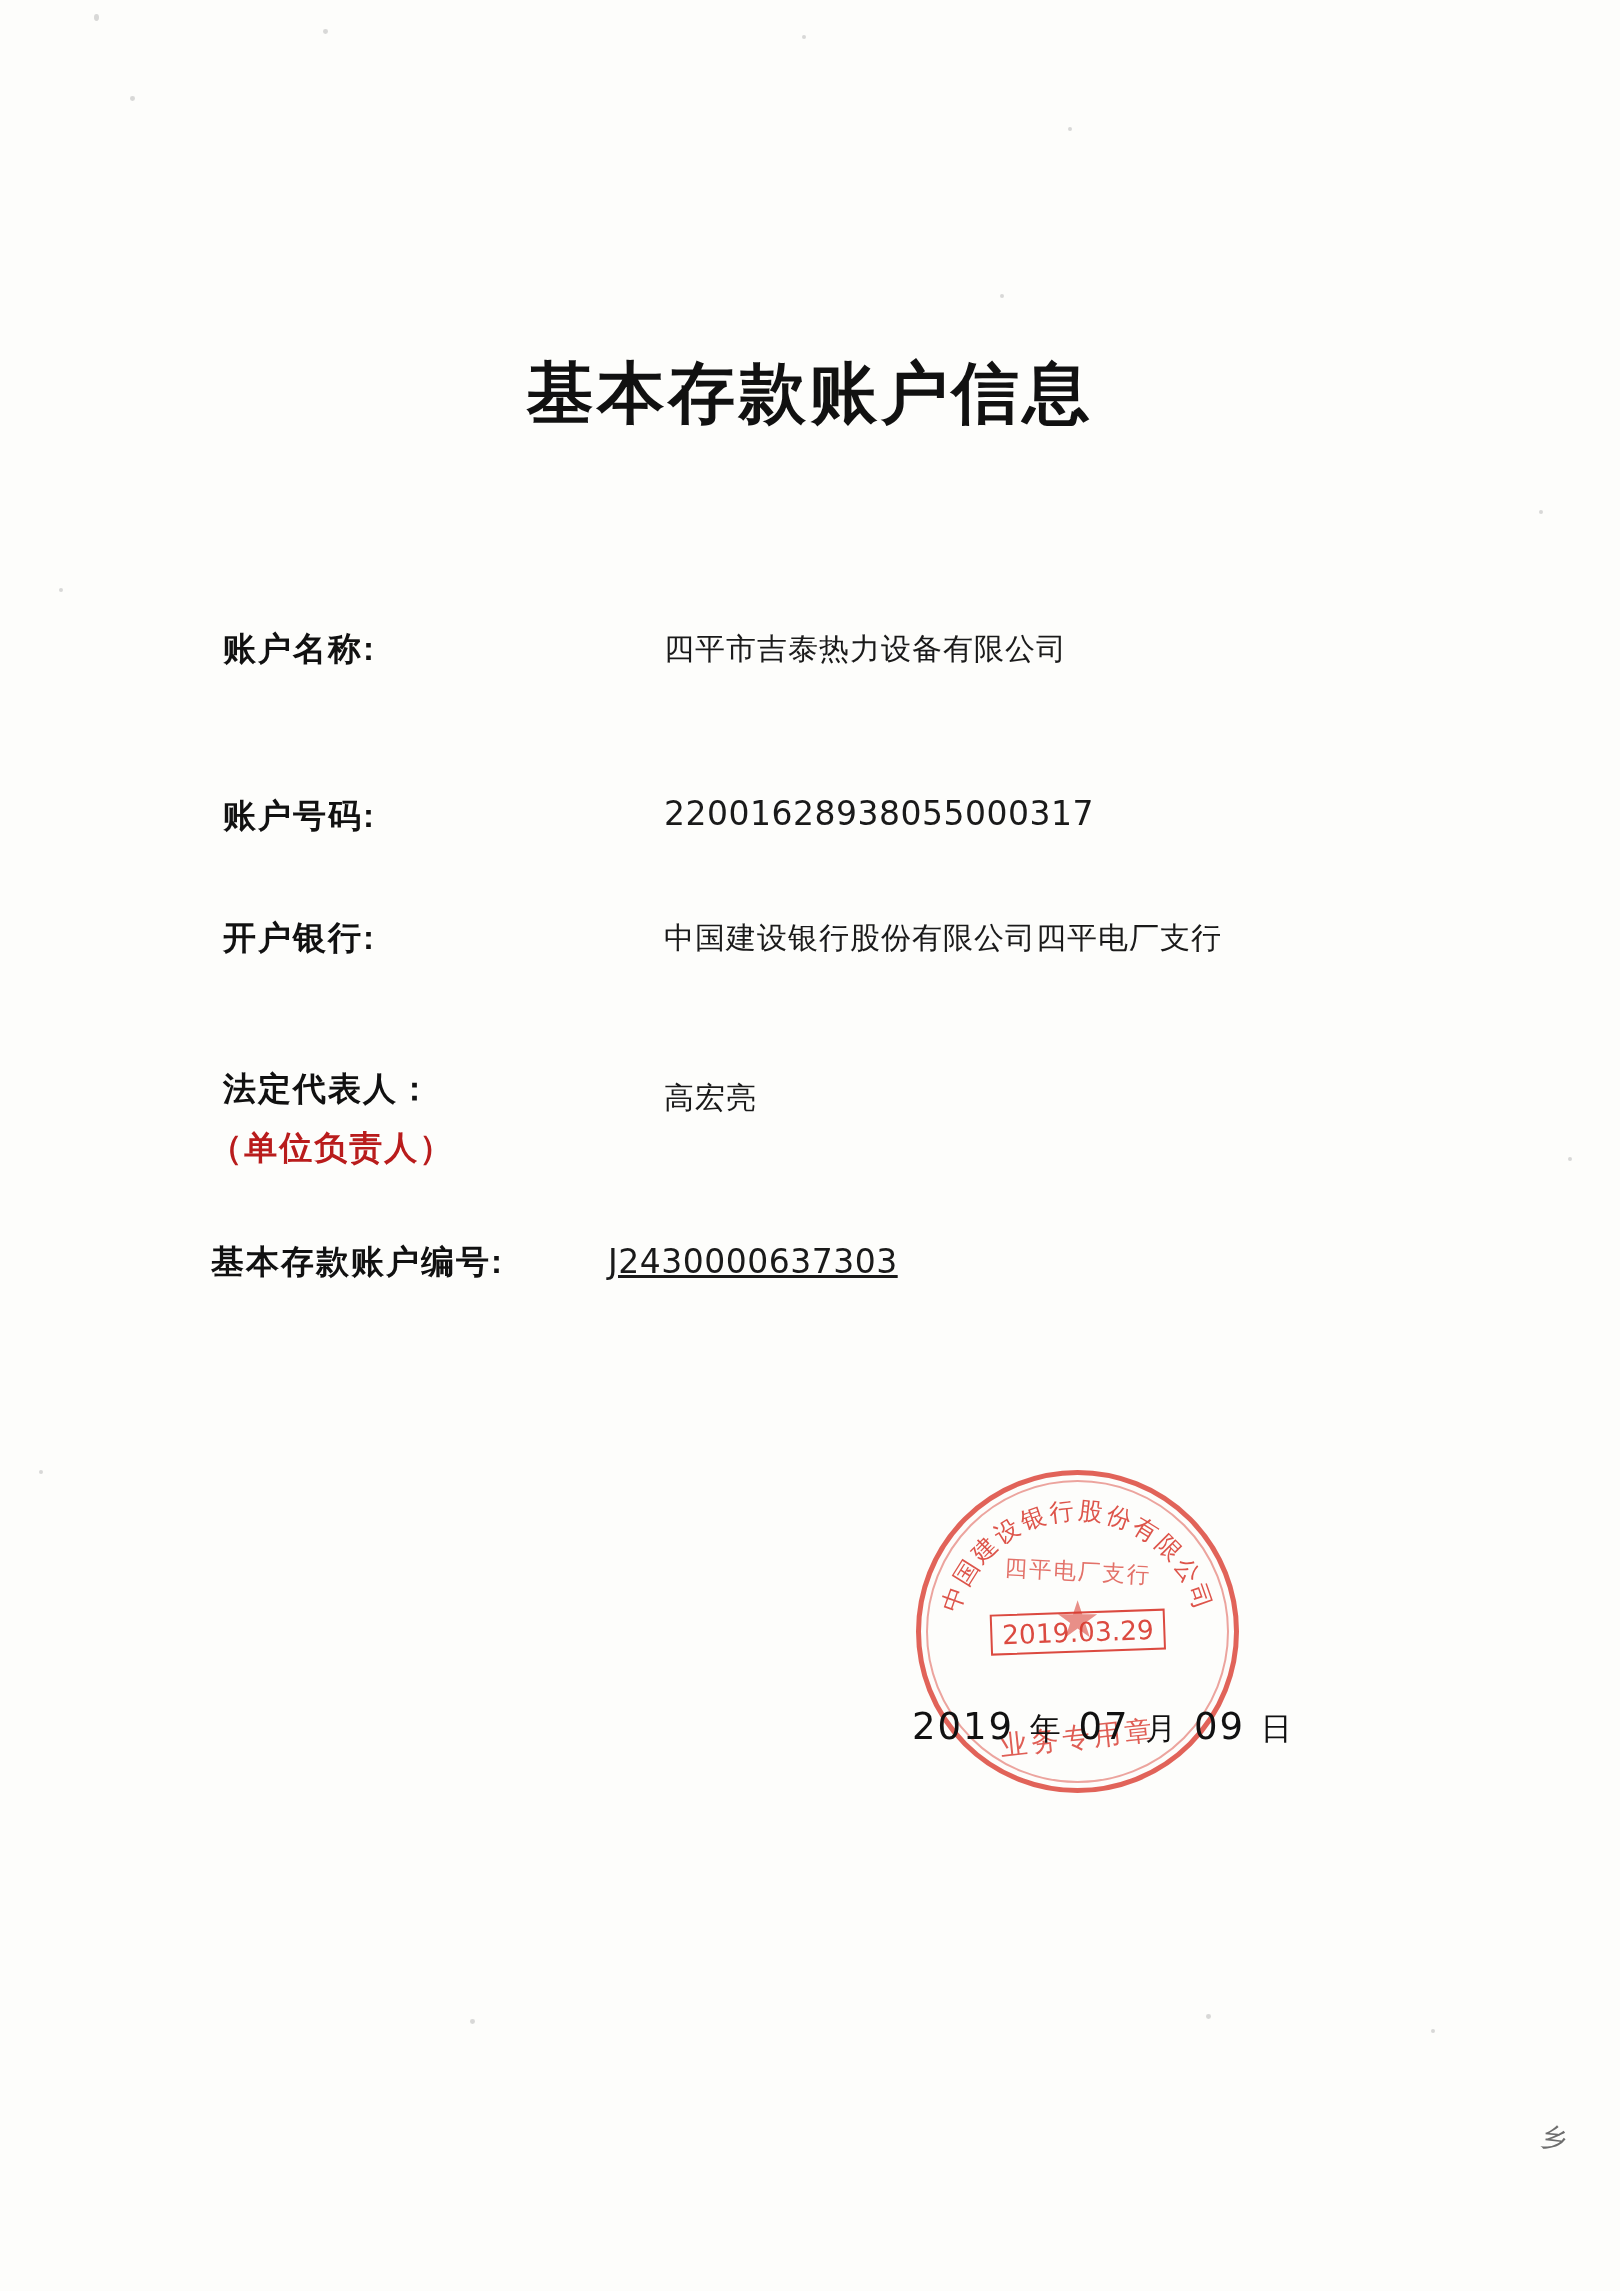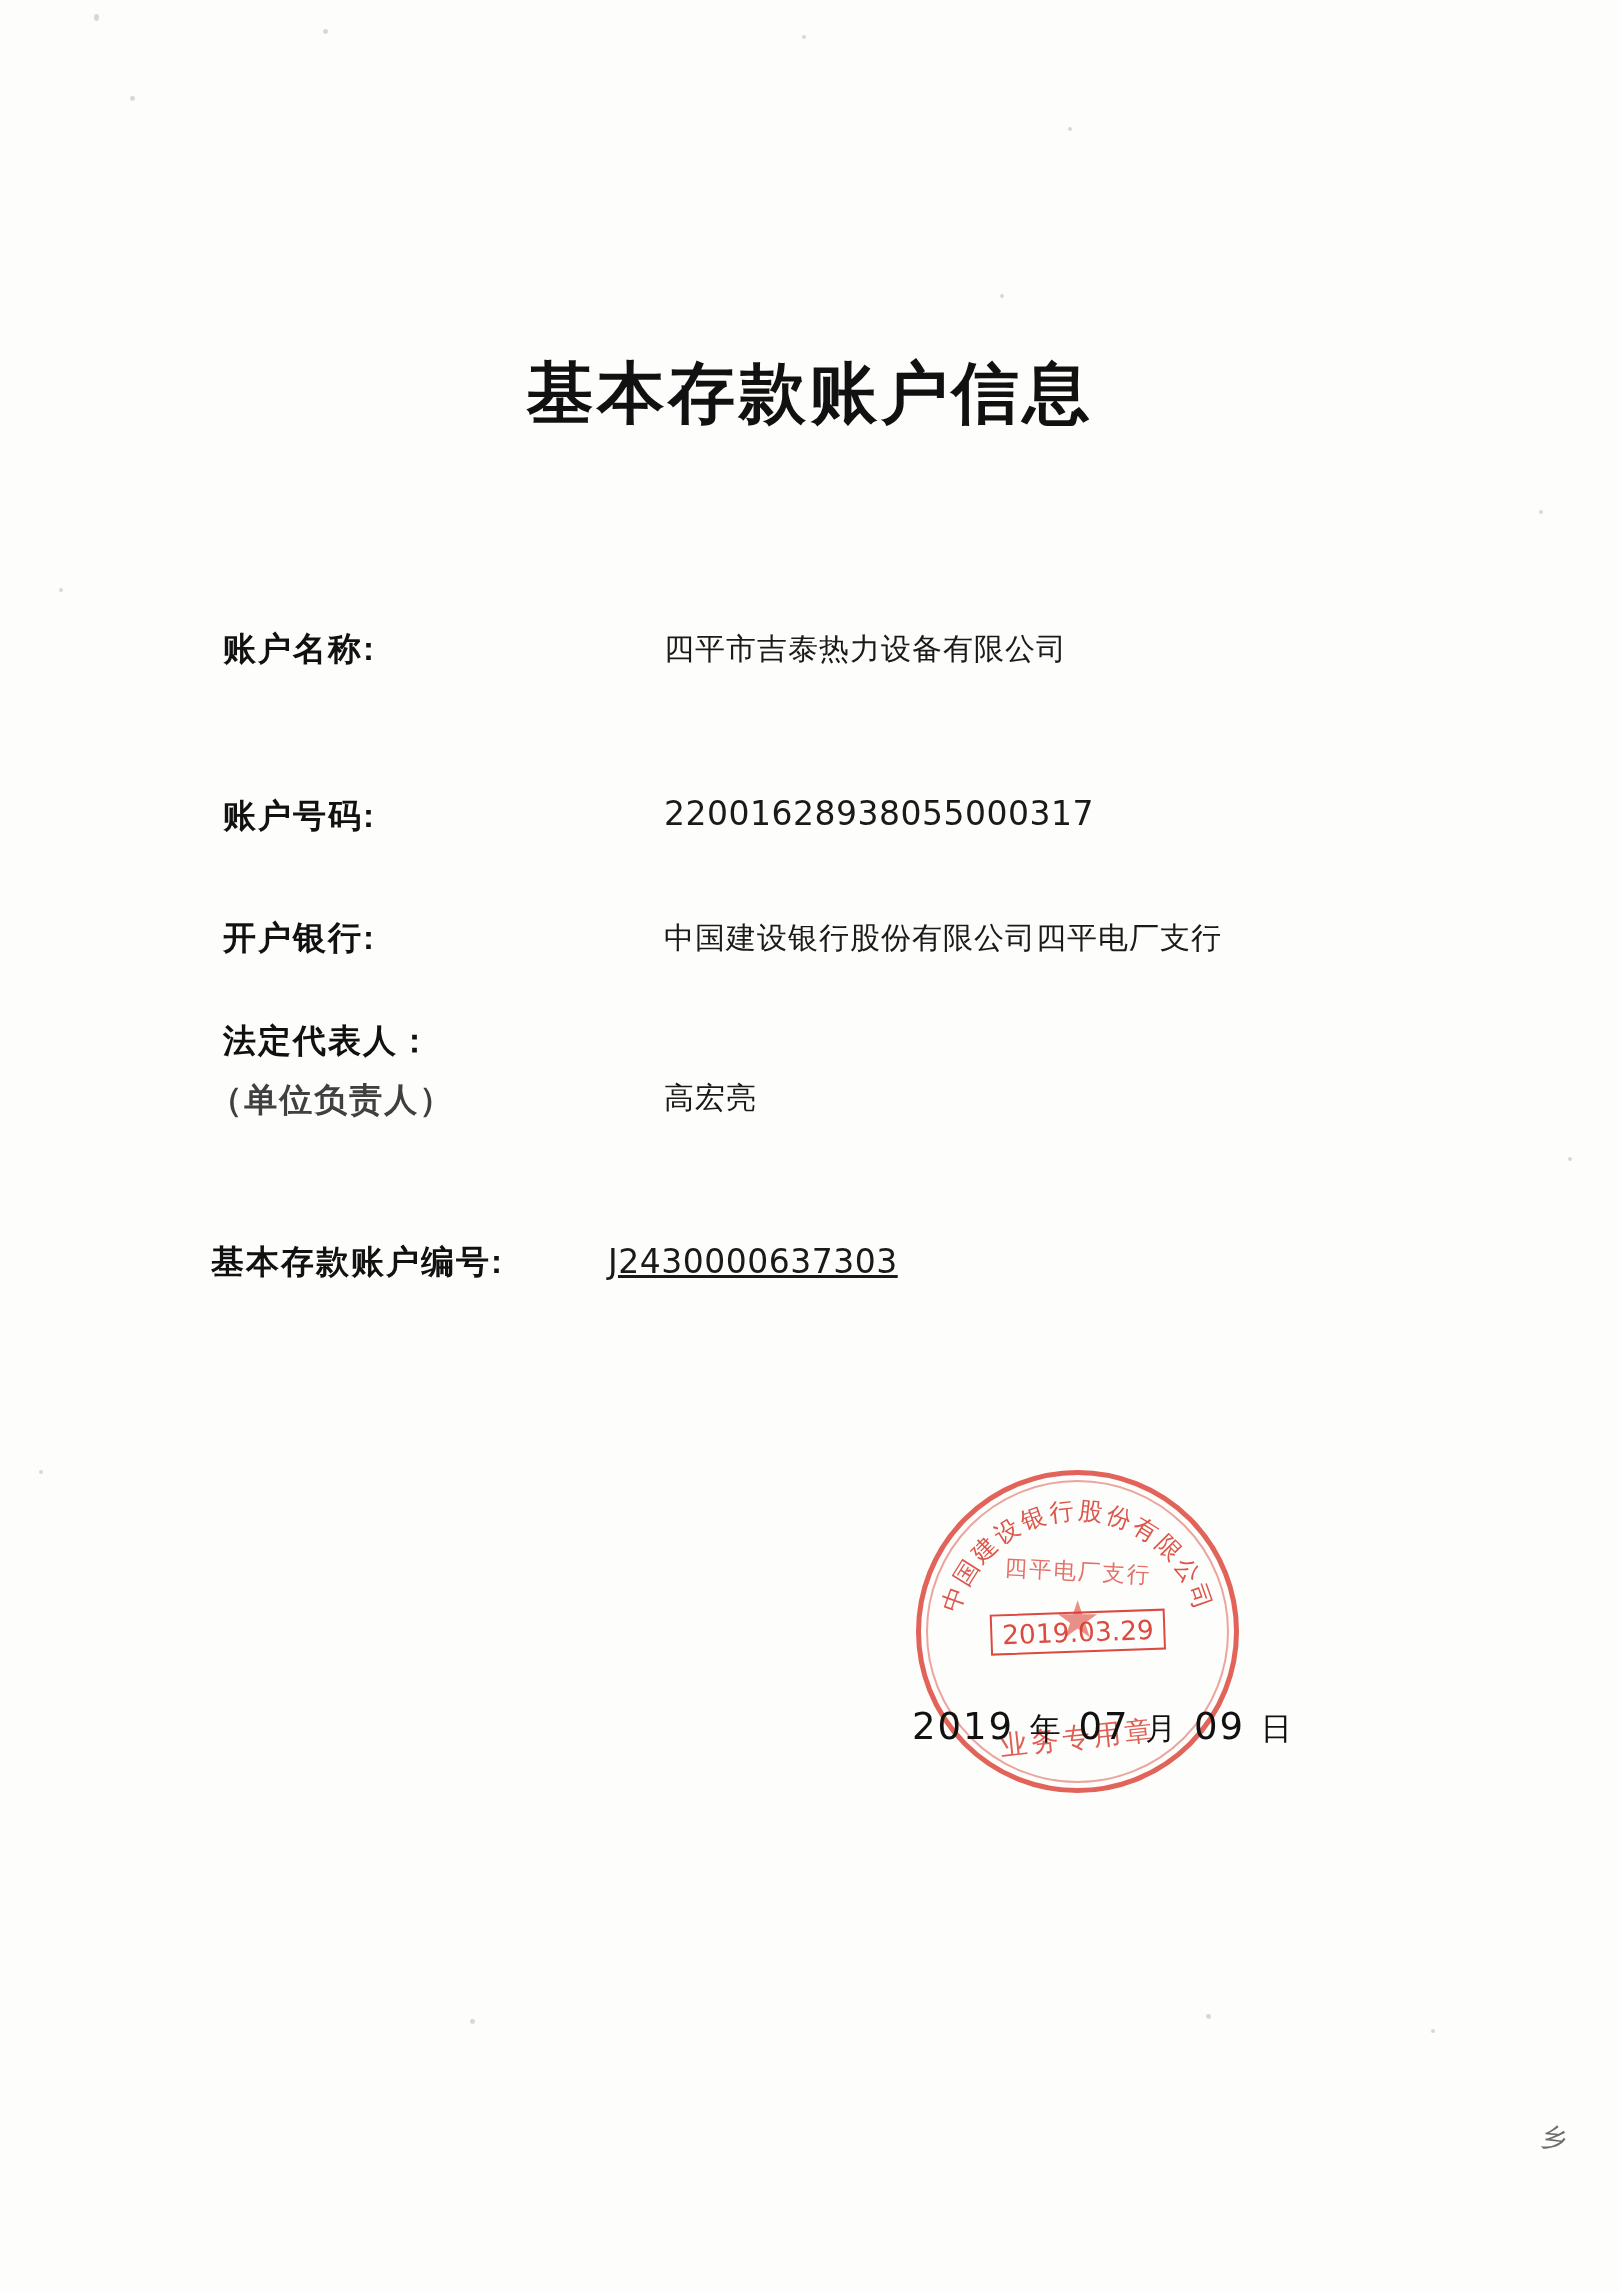--- a/index.html
+++ b/index.html
@@ -73,27 +73,27 @@
   #f-name      { top: 627px; left: 223px; }
   #f-name .value  { position: absolute; left: 441px; top: 2px; }
 
   #f-number    { top: 794px; left: 223px; }
   #f-number .value { position: absolute; left: 441px; top: 0px; }
 
   #f-bank      { top: 916px; left: 223px; }
   #f-bank .value   { position: absolute; left: 441px; top: 2px; }
 
   #f-legal     { top: 1019px; left: 223px; }
-  #f-legal .label-wrap { display: block; }
+  #f-legal .label-wrap { display: block; margin-top: 48px; }
   #f-legal .label2 {
     font-family: "DejaVu Serif", "Liberation Serif", serif;
     font-weight: bold;
     font-size: 33px;
     letter-spacing: 2px;
-    color: #404040;
+    color: #b91c1c;
     display: block;
     margin-top: 13.7px;
     margin-left: -13.7px;
   }
   #f-legal .value  { position: absolute; left: 441px; top: 59px; }
 
   #f-acctno    { top: 1240px; left: 211px; }
   #f-acctno .value { position: absolute; left: 397px; top: 2px; text-decoration: underline; }
 
   

